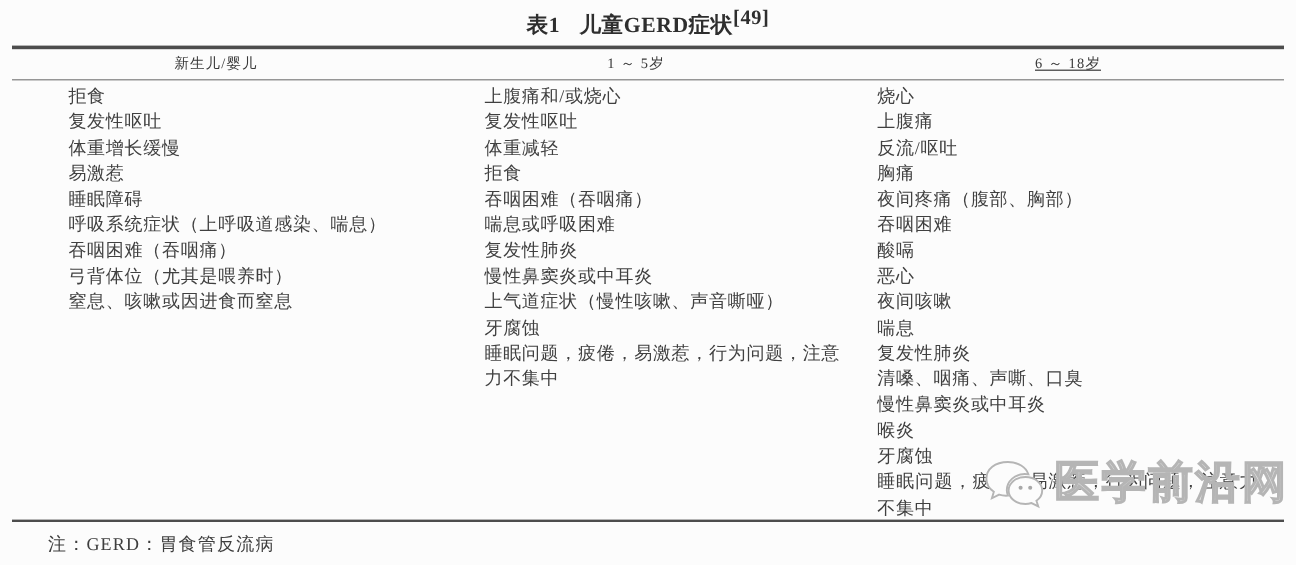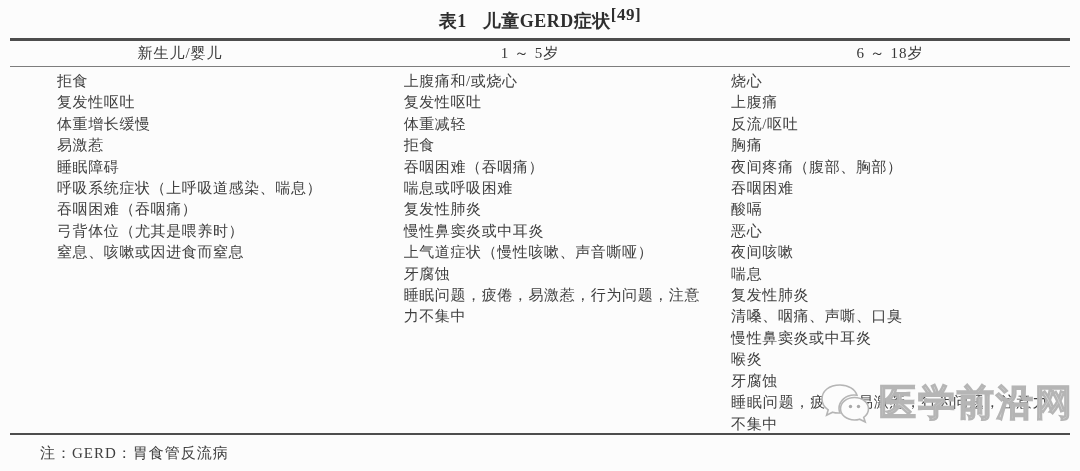--- a/index.html
+++ b/index.html
@@ -28,24 +28,24 @@
     vertical-align: super;
     line-height: 0;
     font-weight: bold;
   }
 
   .rule-top    { border-top: 3px solid #4d4d4d; margin: 0 10px; }
   .rule-mid    { border-top: 1px solid #7d7d7d; margin: 0 10px; }
   .rule-bottom { border-top: 2px solid #4d4d4d; margin: 0 10px; }
 
   .thead { display: flex; height: 25px; align-items: center; }
-  .th { text-align: center; font-size: 15px; color: #383838; letter-spacing: 1px; }
+  .th { text-align: center; font-size: 12px; color: #383838; letter-spacing: 1px; }
   .th-1 { width: 360px; }
   .th-2 { width: 340px; }
-  .th-3 { width: 380px; }
+  .th-3 { width: 380px; text-decoration: underline; }
 
   .tbody { display: flex; height: 366px; overflow: hidden; margin-left: 40px; }
   .tcol { padding-top: 4px; }
   .tcol-1 { width: 360px; }
   .tcol-2 { width: 340px; }
   .tcol-3 { width: 380px; }
   .tcol ul { list-style: none; }
   .tcol li {
     font-size: 15px;
     line-height: 21.4px;

